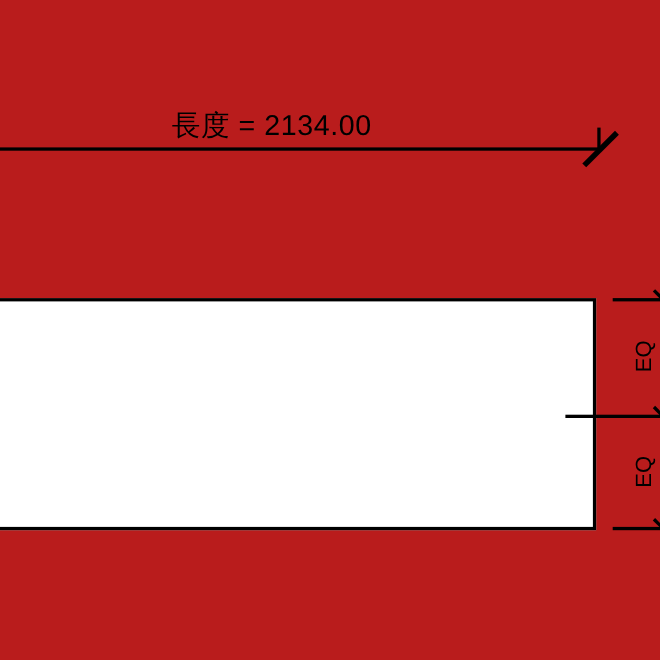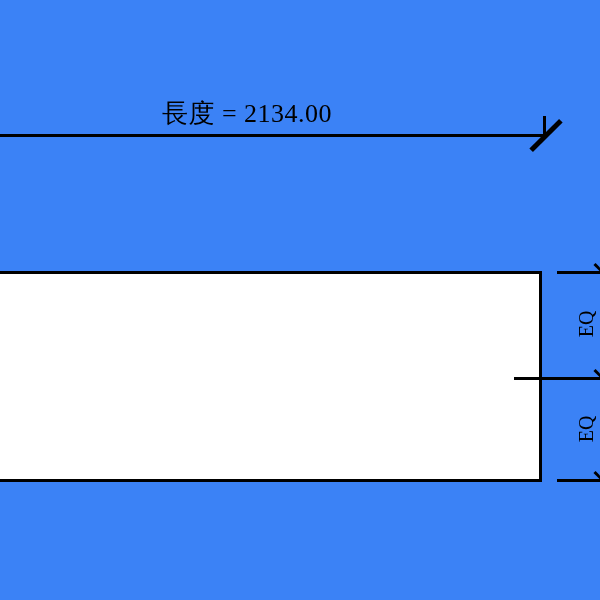--- a/index.html
+++ b/index.html
@@ -4,23 +4,23 @@
 <style>
   html, body {
     margin: 0;
     padding: 0;
     background: #ffffff;
   }
   .canvas {
     position: relative;
     width: 600px;
     height: 600px;
-    background: #3b82f6;
+    background: #b91c1c;
     overflow: hidden;
-    font-family: Liberation Serif, serif;
+    font-family: Liberation Sans, sans-serif;
     color: #000000;
   }
   .line {
     position: absolute;
     background: #000000;
   }
   
   .dim-line-top {
     left: 0; top: 134;
     left: 0px; top: 134px;

